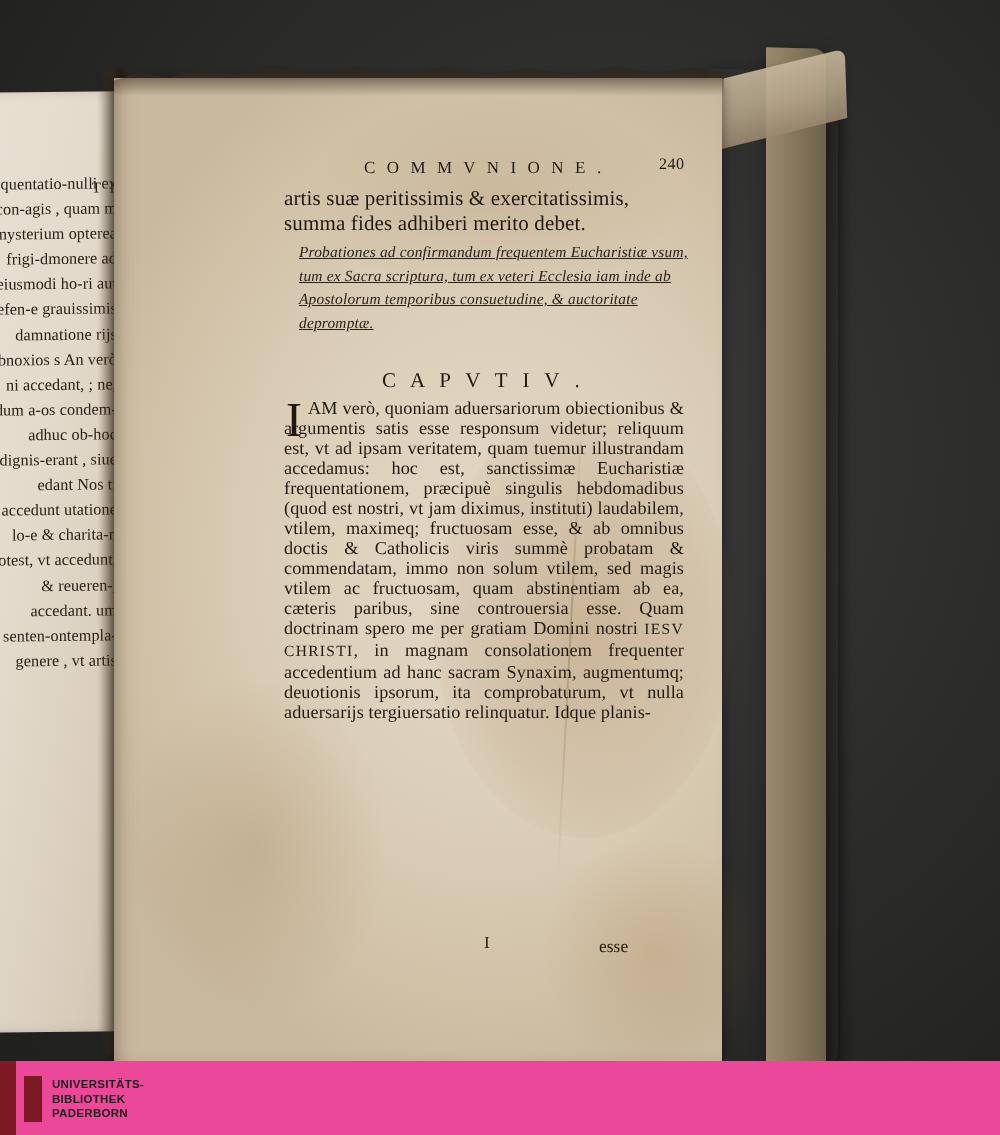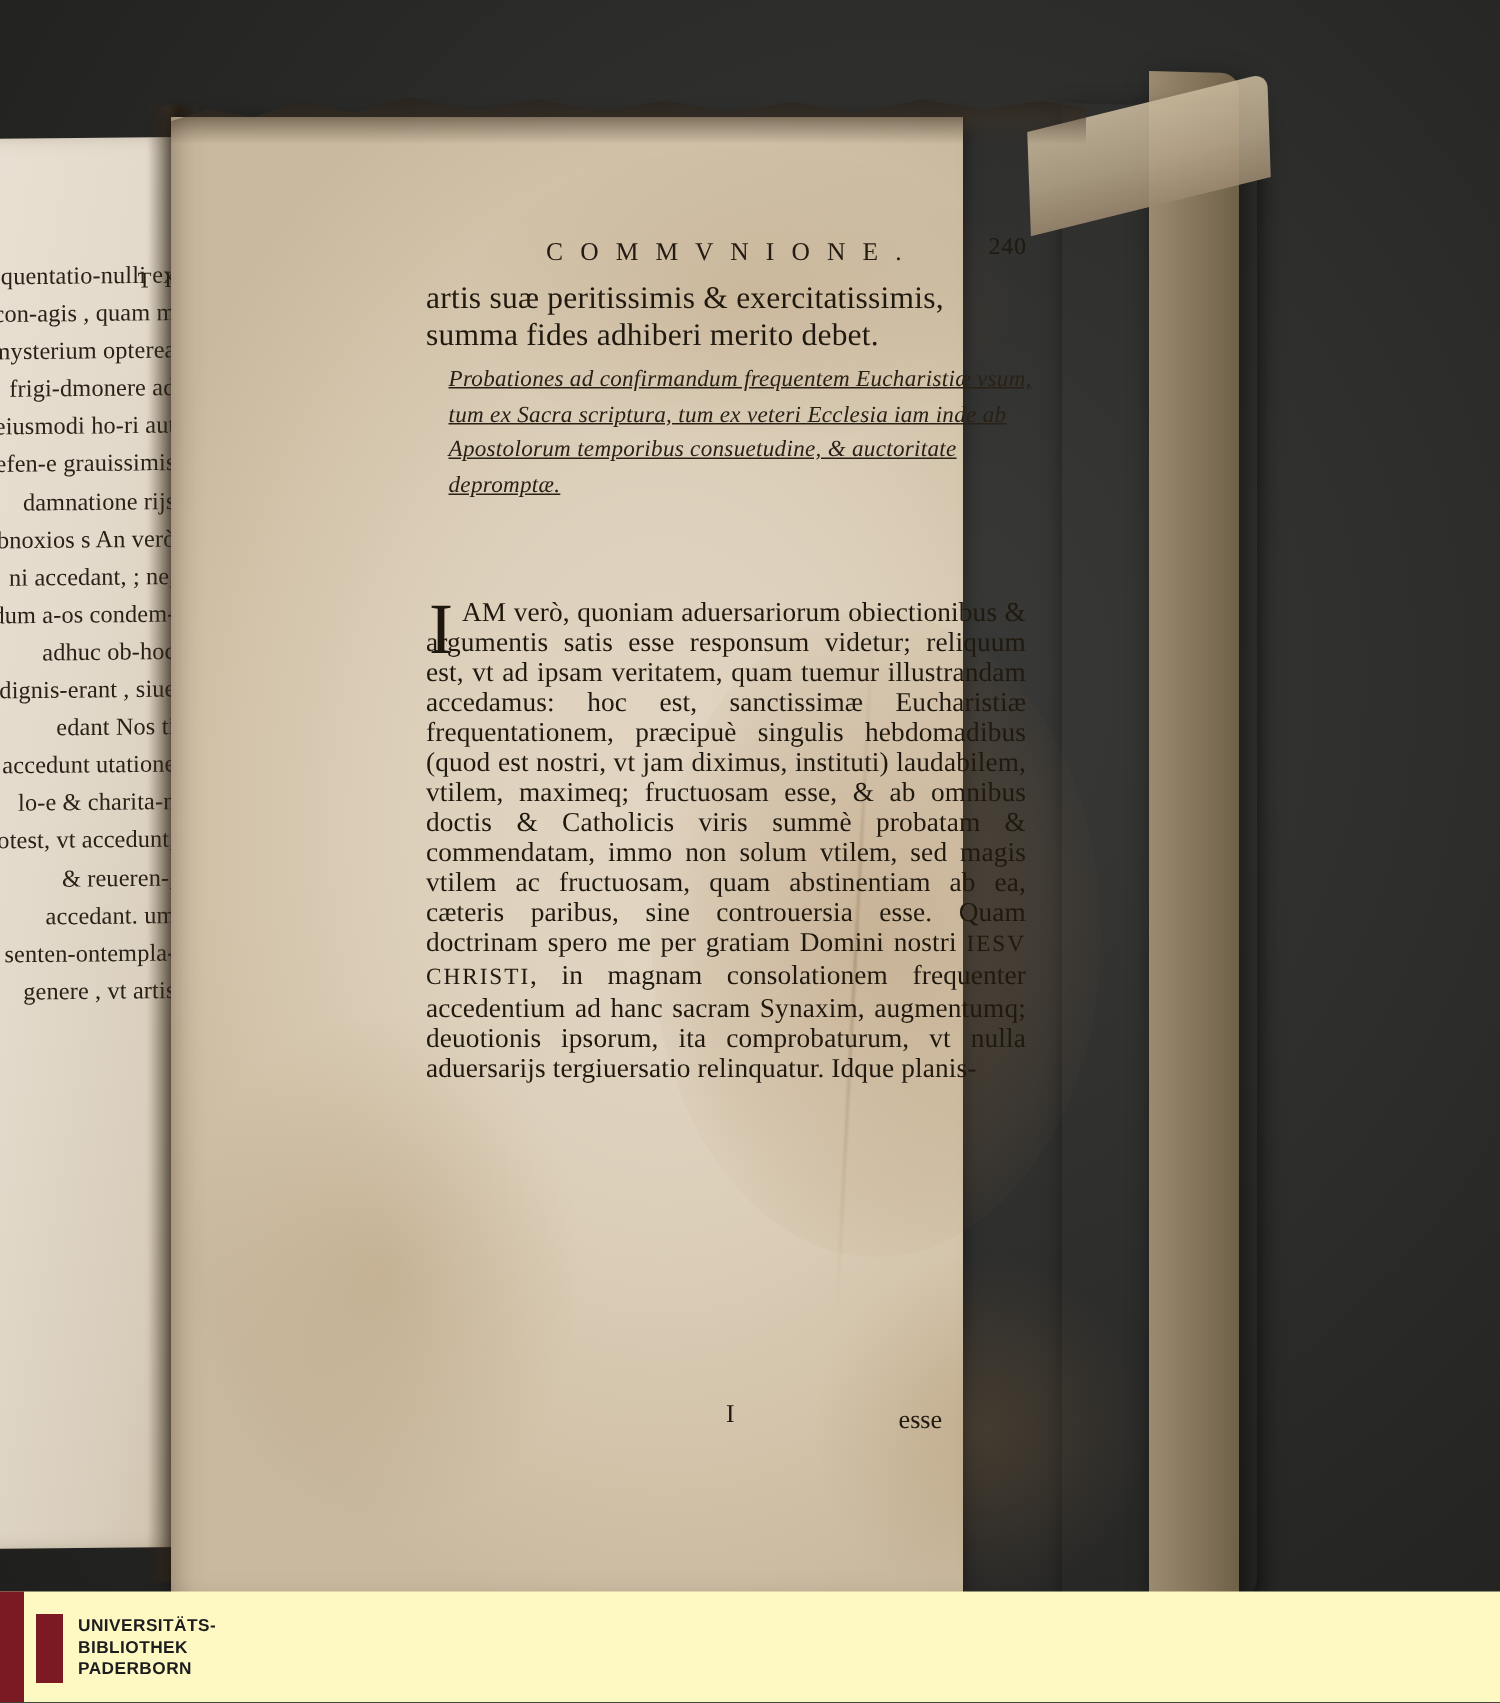--- a/index.html
+++ b/index.html
@@ -77,21 +77,21 @@
     height: 985px;
     background: linear-gradient(90deg, rgba(50,35,20,.0) 0%, rgba(60,44,26,.55) 45%, rgba(40,28,15,.75) 62%, rgba(90,70,45,.15) 100%);
     filter: blur(1px);
   }
 
   
   .page-right {
     position: absolute;
     left: 128px;
     top: 48px;
-    width: 528px;
+    width: 608px;
     height: 985px;
     background:
       radial-gradient(ellipse 70% 55% at 62% 48%, #e2d6c3 0%, #ddd0bb 45%, #d3c4ab 75%, #c9b99f 100%);
     box-shadow: 0 2px 12px rgba(0,0,0,.45), inset 10px 0 22px -12px rgba(70,50,30,.6);
   }
   
   .stain {
     position: absolute;
     border-radius: 50%;
     pointer-events: none;
@@ -246,21 +246,21 @@
     font-size: 17px;
   }
 
   
   .footer {
     position: absolute;
     left: 0;
     bottom: 0;
     width: 1000px;
     height: 74px;
-    background: #fef9c3;
+    background: #ec4899;
   }
   .footer-accent {
     position: absolute;
     left: 0;
     bottom: 0;
     width: 16px;
     height: 74px;
     background: #7b1a22;
   }
   .footer-mark {
@@ -311,20 +311,21 @@
       <div class="stain s4"></div>
       <div class="crease"></div>
 
       <div class="txt running-head">C O M M V N I O N E .</div>
       <div class="txt folio">240</div>
 
       <div class="txt body-top">artis suæ peritissimis &amp; exercitatissimis, summa fides adhiberi merito debet.</div>
 
       <div class="txt summary">Probationes ad confirmandum frequentem Eucharistiæ vsum, tum ex Sacra scriptura, tum ex veteri Ecclesia iam inde ab Apostolorum temporibus consuetudine, &amp; auctoritate depromptæ.</div>
 
+      <div class="txt chapter">C A P V T   I V .</div>
 
       <div class="dropcap">I</div>
 
       <div class="txt body-main"><span class="indent1"></span><span>AM verò, quoniam aduersariorum obiectionibus &amp; argumentis satis esse responsum videtur; reliquum est, vt ad ipsam veritatem, quam tuemur illustrandam accedamus: hoc est, sanctissimæ Eucharistiæ frequentationem, præcipuè singulis hebdomadibus (quod est nostri, vt jam diximus, instituti) laudabilem, vtilem, maximeq; fructuosam esse, &amp; ab omnibus doctis &amp; Catholicis viris summè probatam &amp; commendatam, immo non solum vtilem, sed magis vtilem ac fructuosam, quam abstinentiam ab ea, cæteris paribus, sine controuersia esse. Quam doctrinam spero me per gratiam Domini nostri </span><span class="smallcaps">IESV CHRISTI</span><span>, in magnam consolationem frequenter accedentium ad hanc sacram Synaxim, augmentumq; deuotionis ipsorum, ita comprobaturum, vt nulla aduersarijs tergiuersatio relinquatur. Idque planis-</span></div>
 
       <div class="txt signature">I</div>
       <div class="txt catchword">esse</div>
     </div>
 
     <div class="tear"></div>

